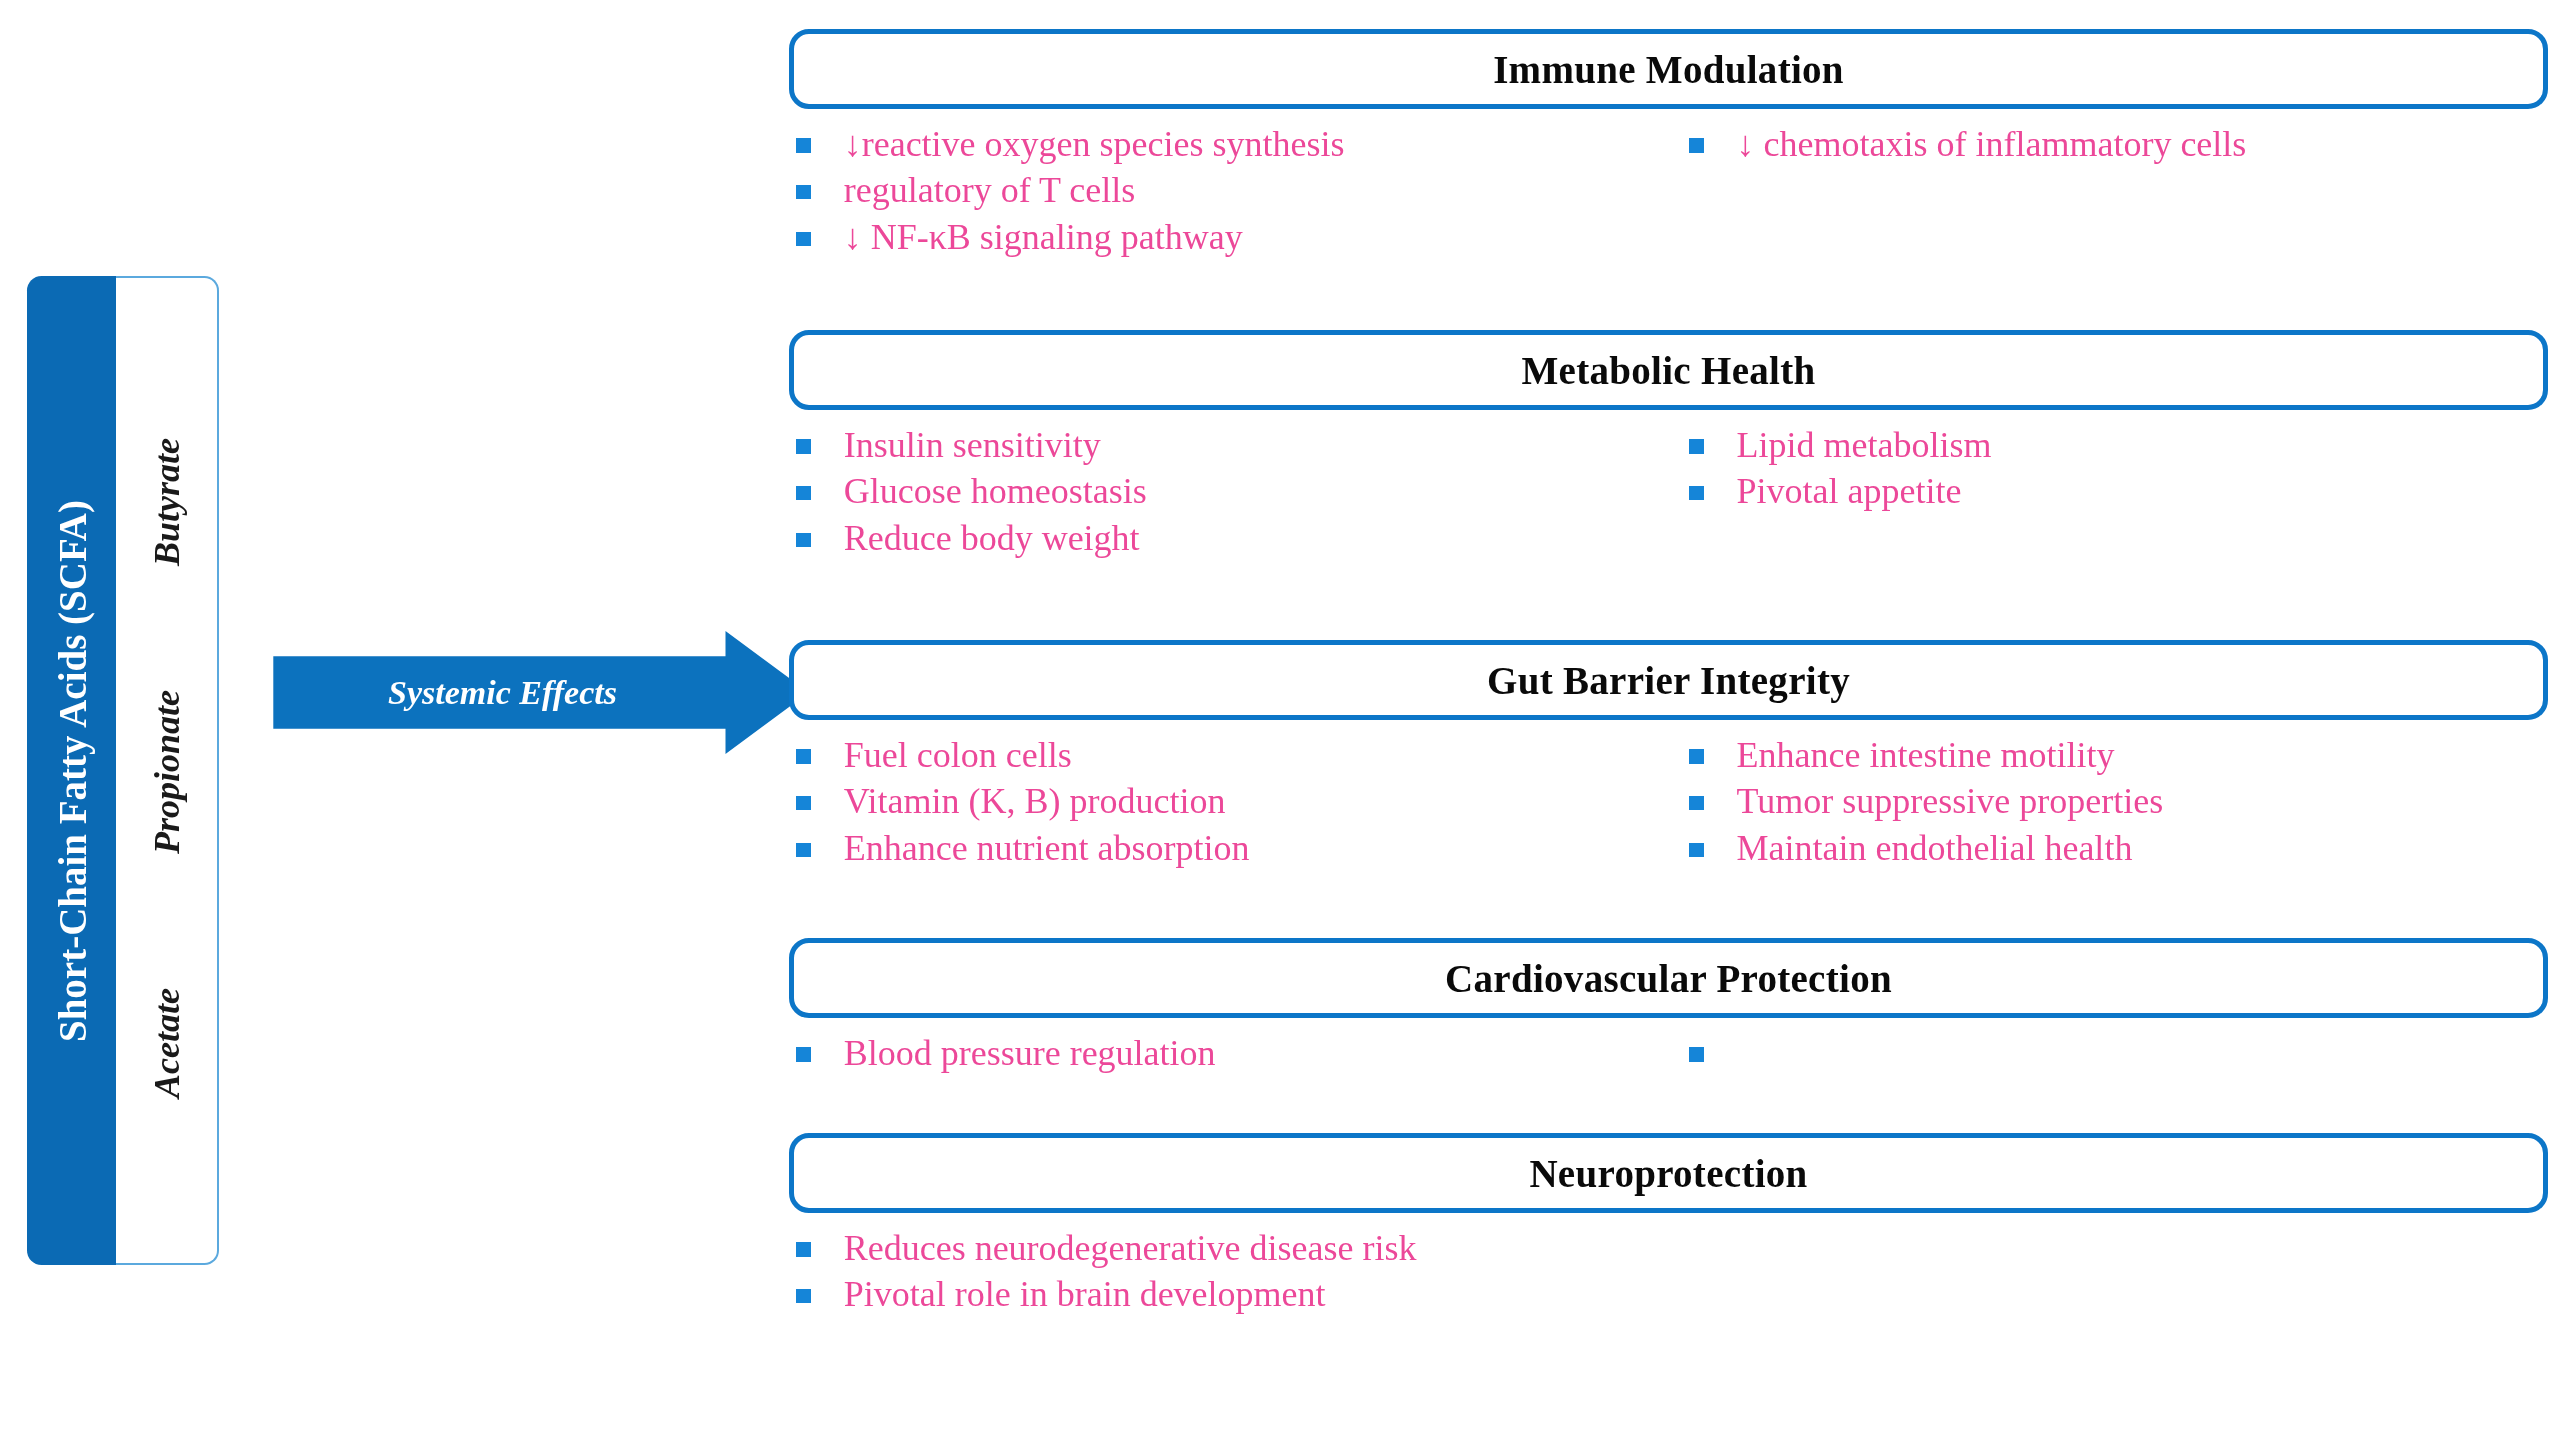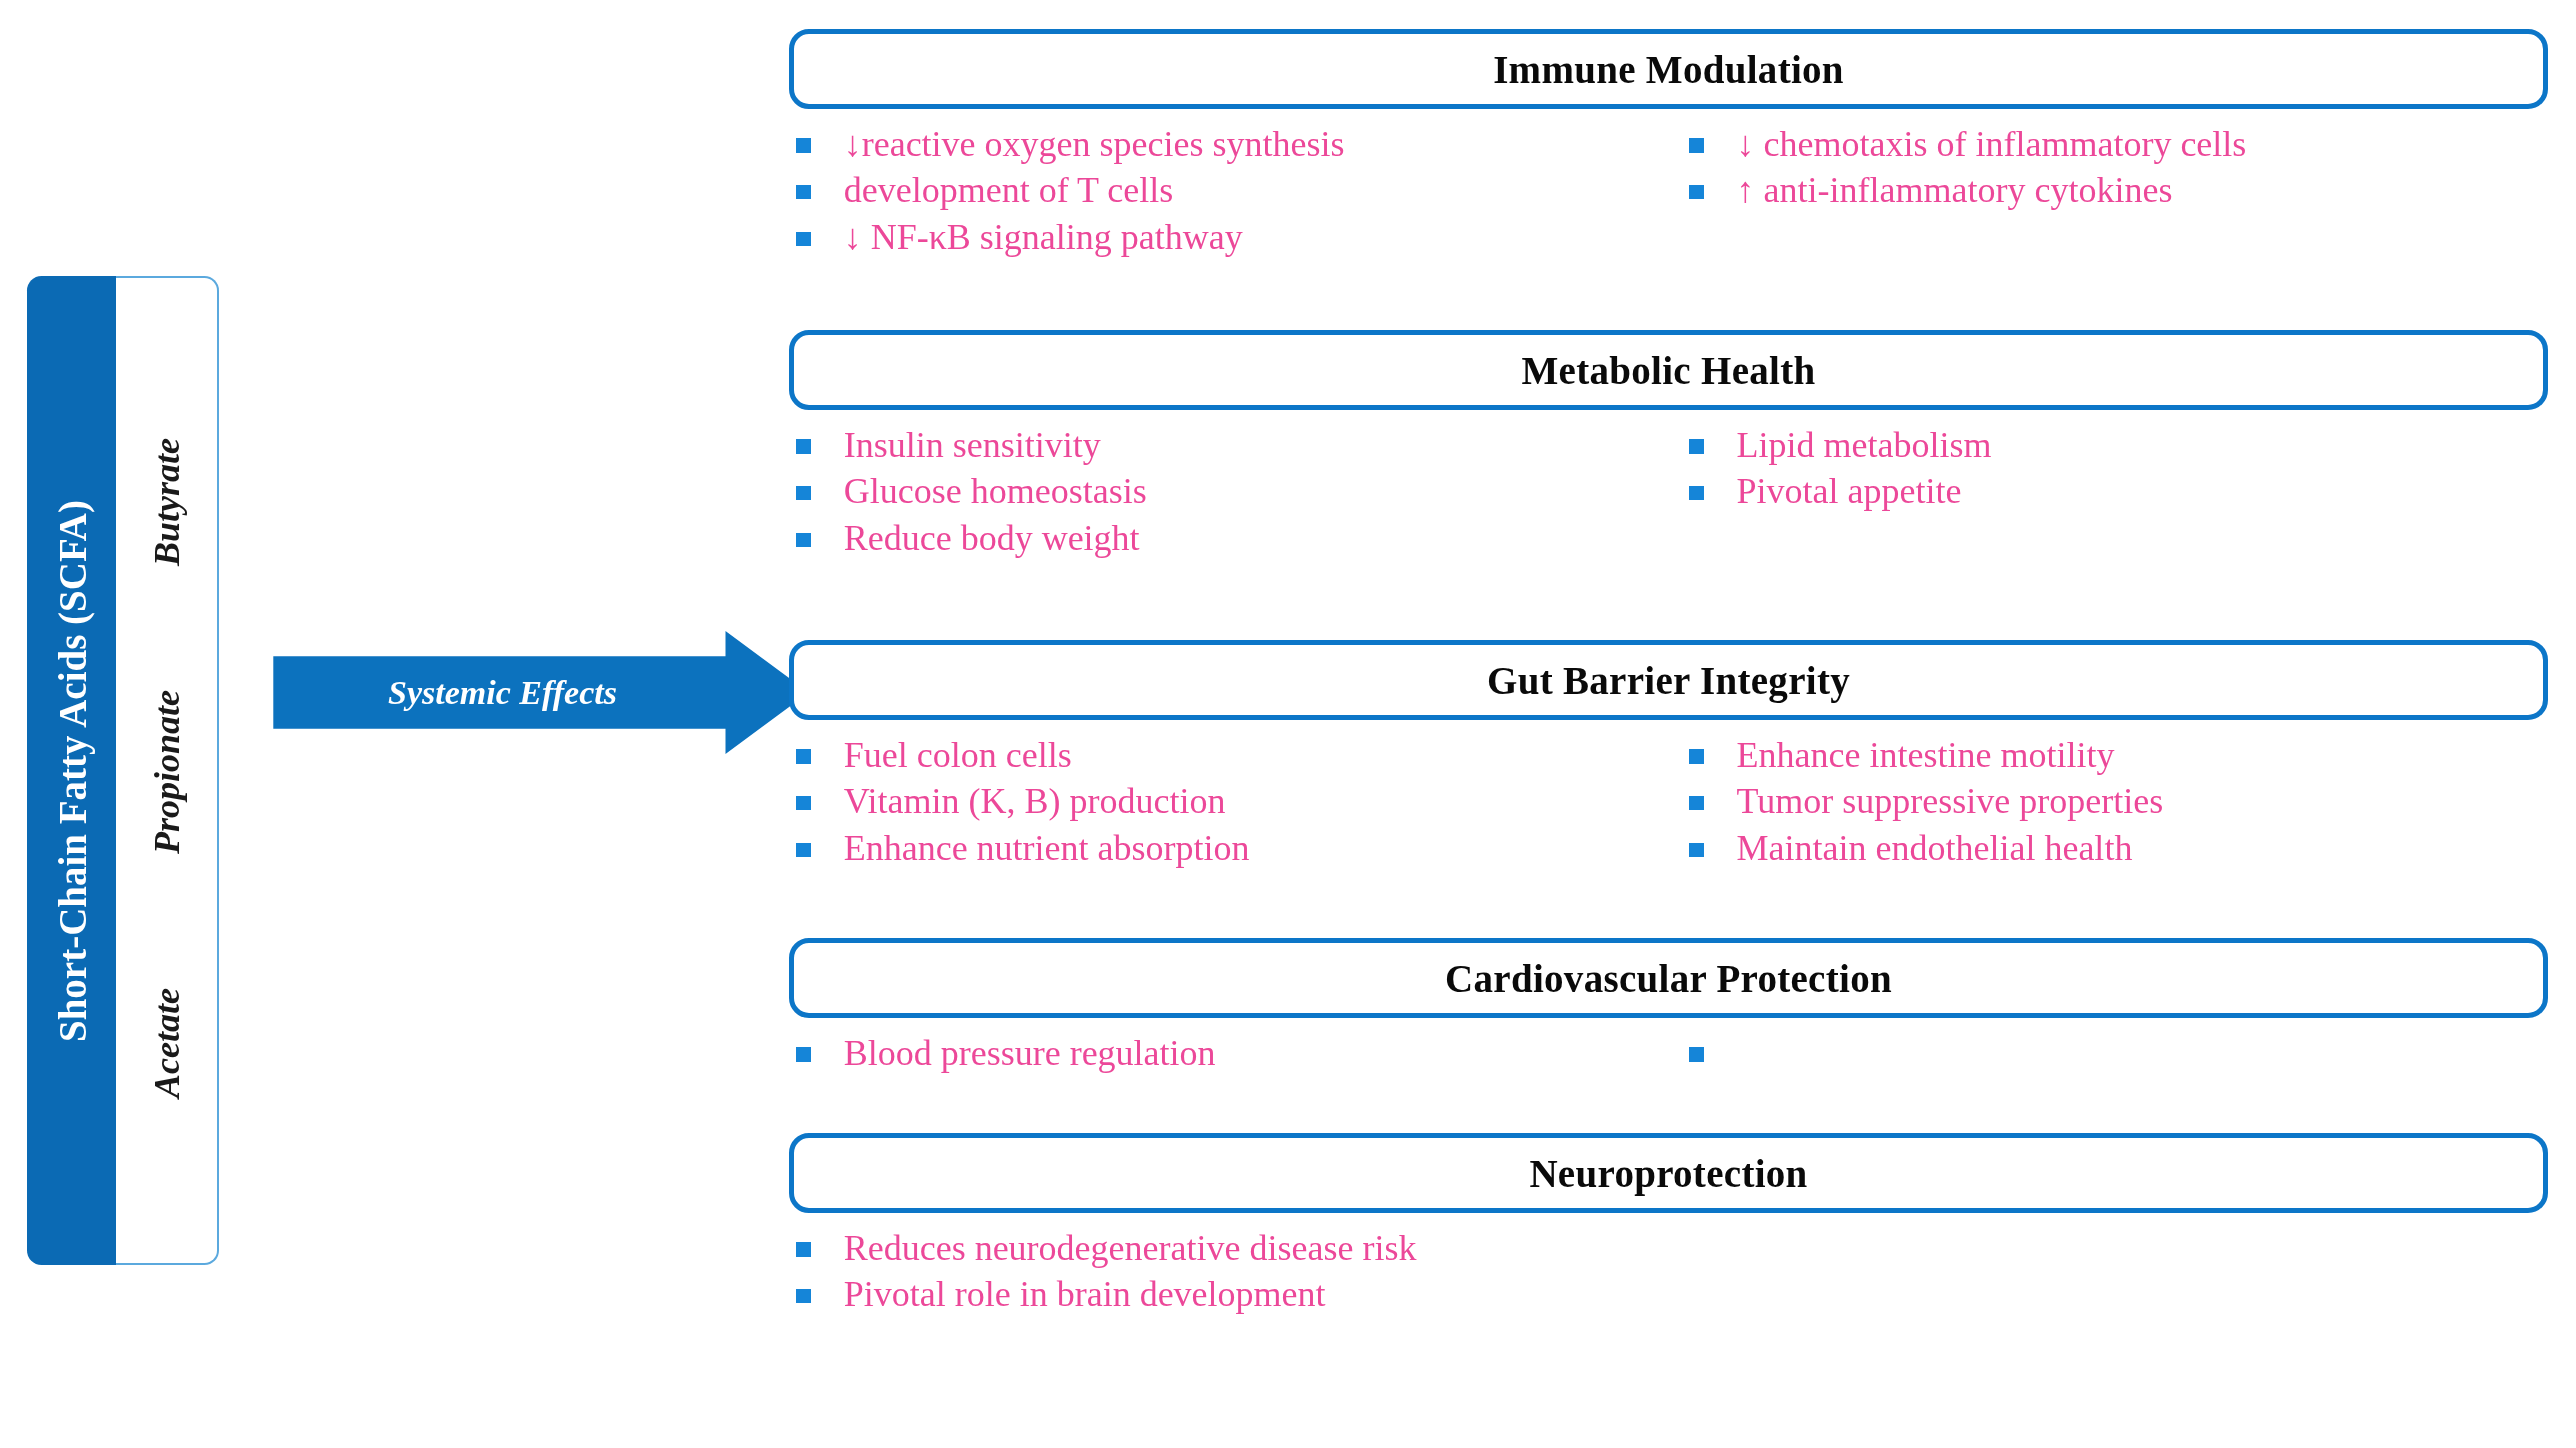--- a/index.html
+++ b/index.html
@@ -184,36 +184,32 @@
         <div class="section-title">Immune Modulation</div>
       </div>
       <div class="cols">
         <div class="col col-left">
           <div class="bullet-row">
             <span class="bullet-sq"></span>
             <span class="bullet-text">↓reactive oxygen species synthesis</span>
           </div>
           <div class="bullet-row">
             <span class="bullet-sq"></span>
-            <span class="bullet-text">development of T cells</span>
+            <span class="bullet-text">regulatory of T cells</span>
           </div>
           <div class="bullet-row">
             <span class="bullet-sq"></span>
             <span class="bullet-text">↓ NF-κB signaling pathway</span>
           </div>
         </div>
         <div class="col col-right">
           <div class="bullet-row">
             <span class="bullet-sq"></span>
             <span class="bullet-text">↓ chemotaxis of inflammatory cells</span>
           </div>
-          <div class="bullet-row">
-            <span class="bullet-sq"></span>
-            <span class="bullet-text">↑ anti-inflammatory cytokines</span>
-          </div>
         </div>
       </div>
     </div>
     <div class="section" style="top: 330px;">
       <div class="section-header">
         <div class="section-title">Metabolic Health</div>
       </div>
       <div class="cols">
         <div class="col col-left">
           <div class="bullet-row">

